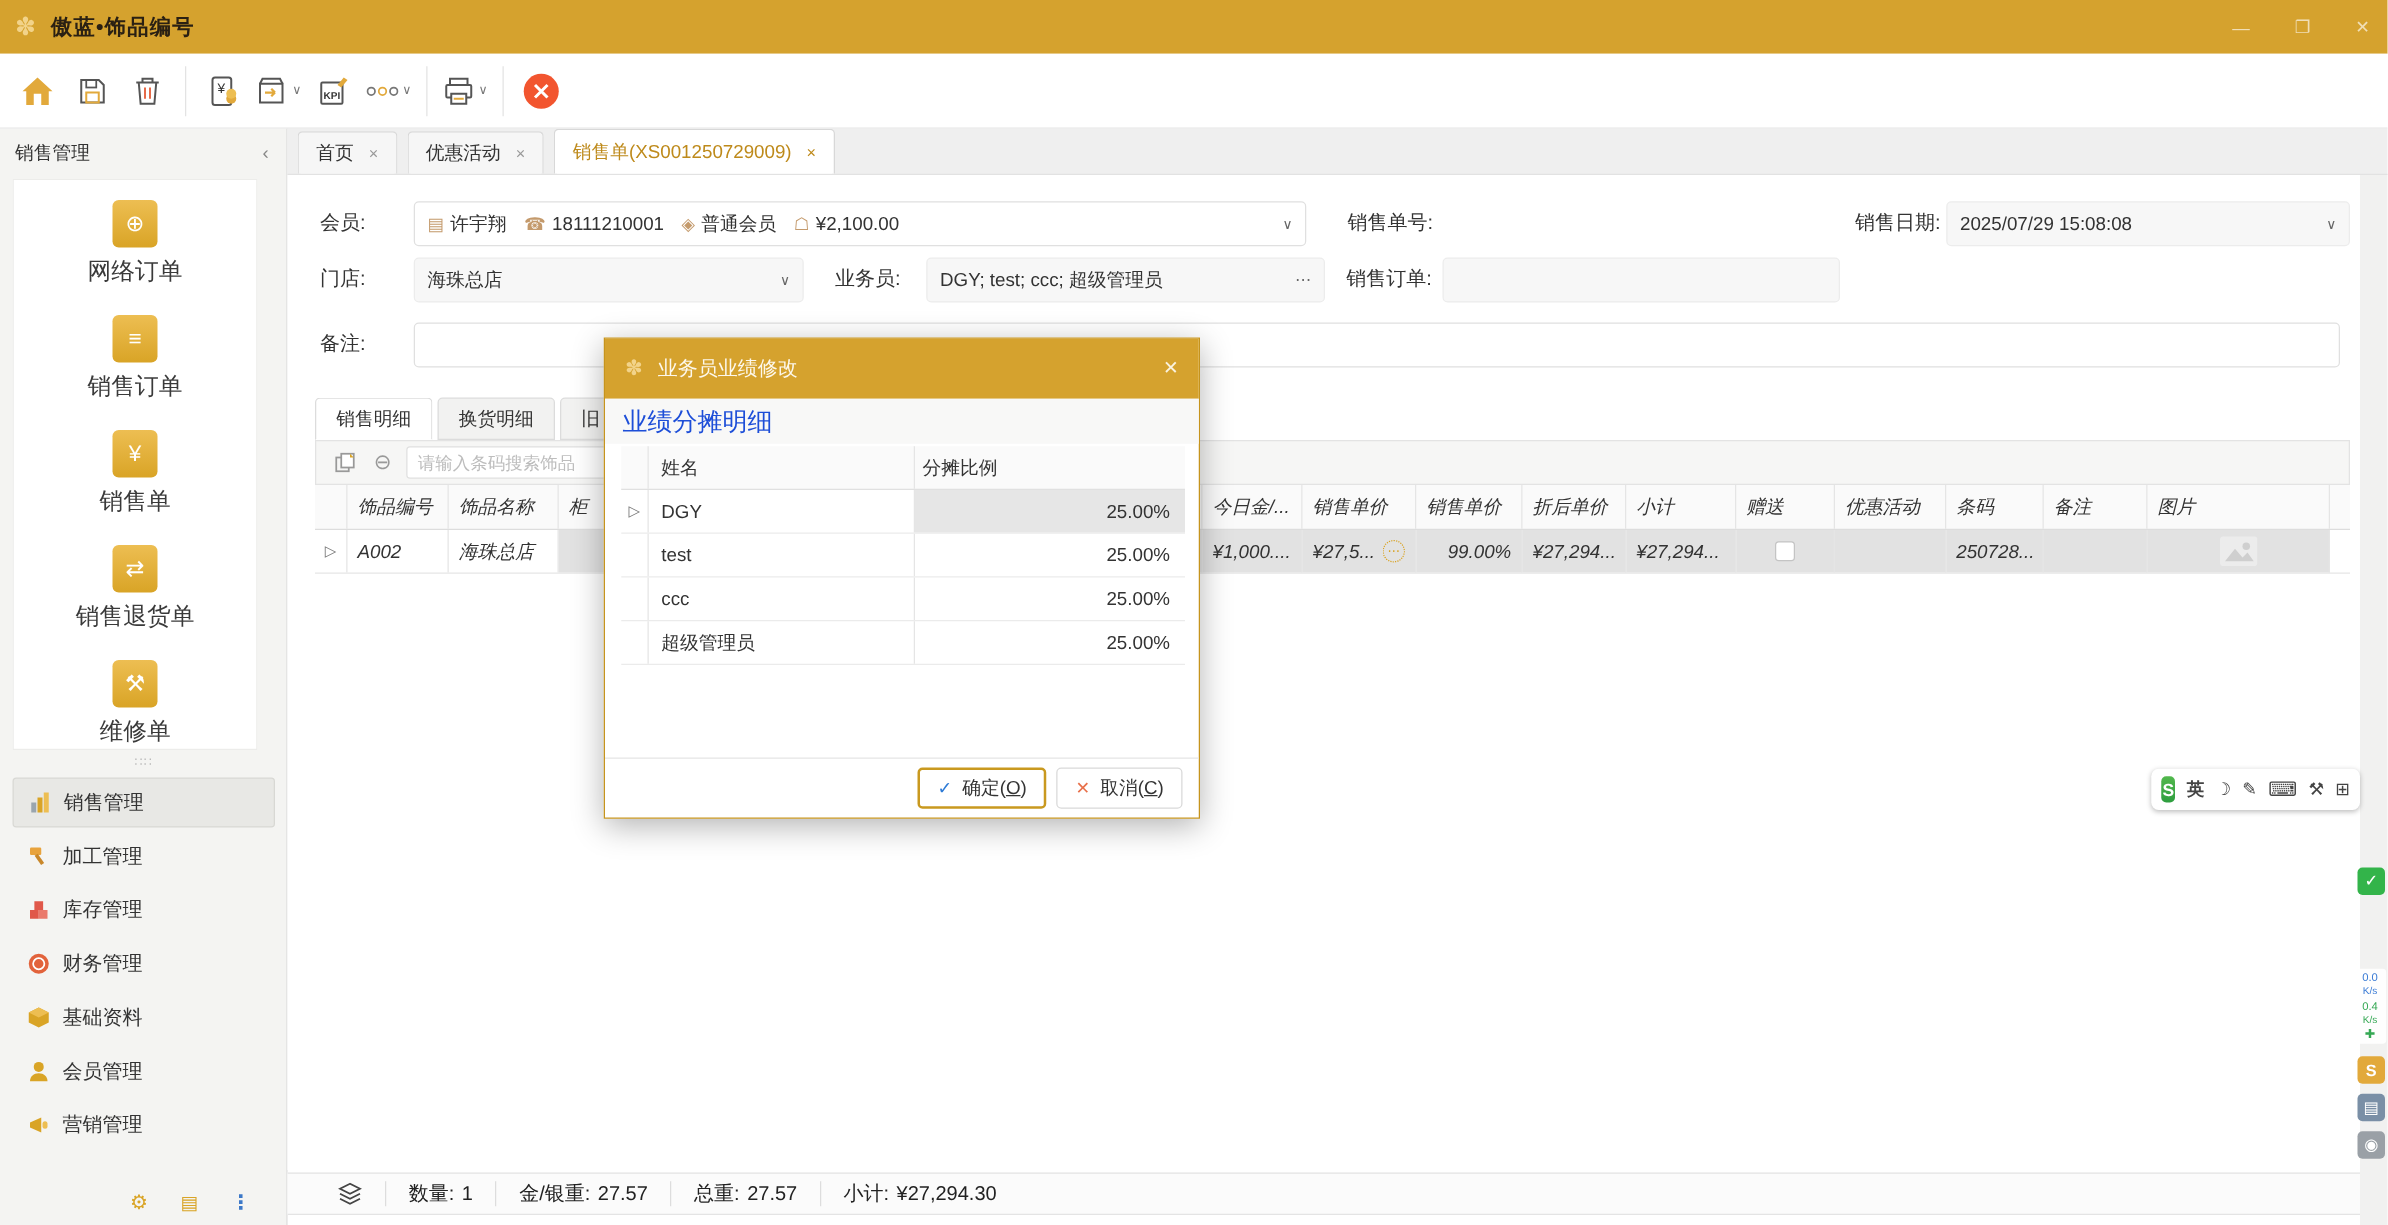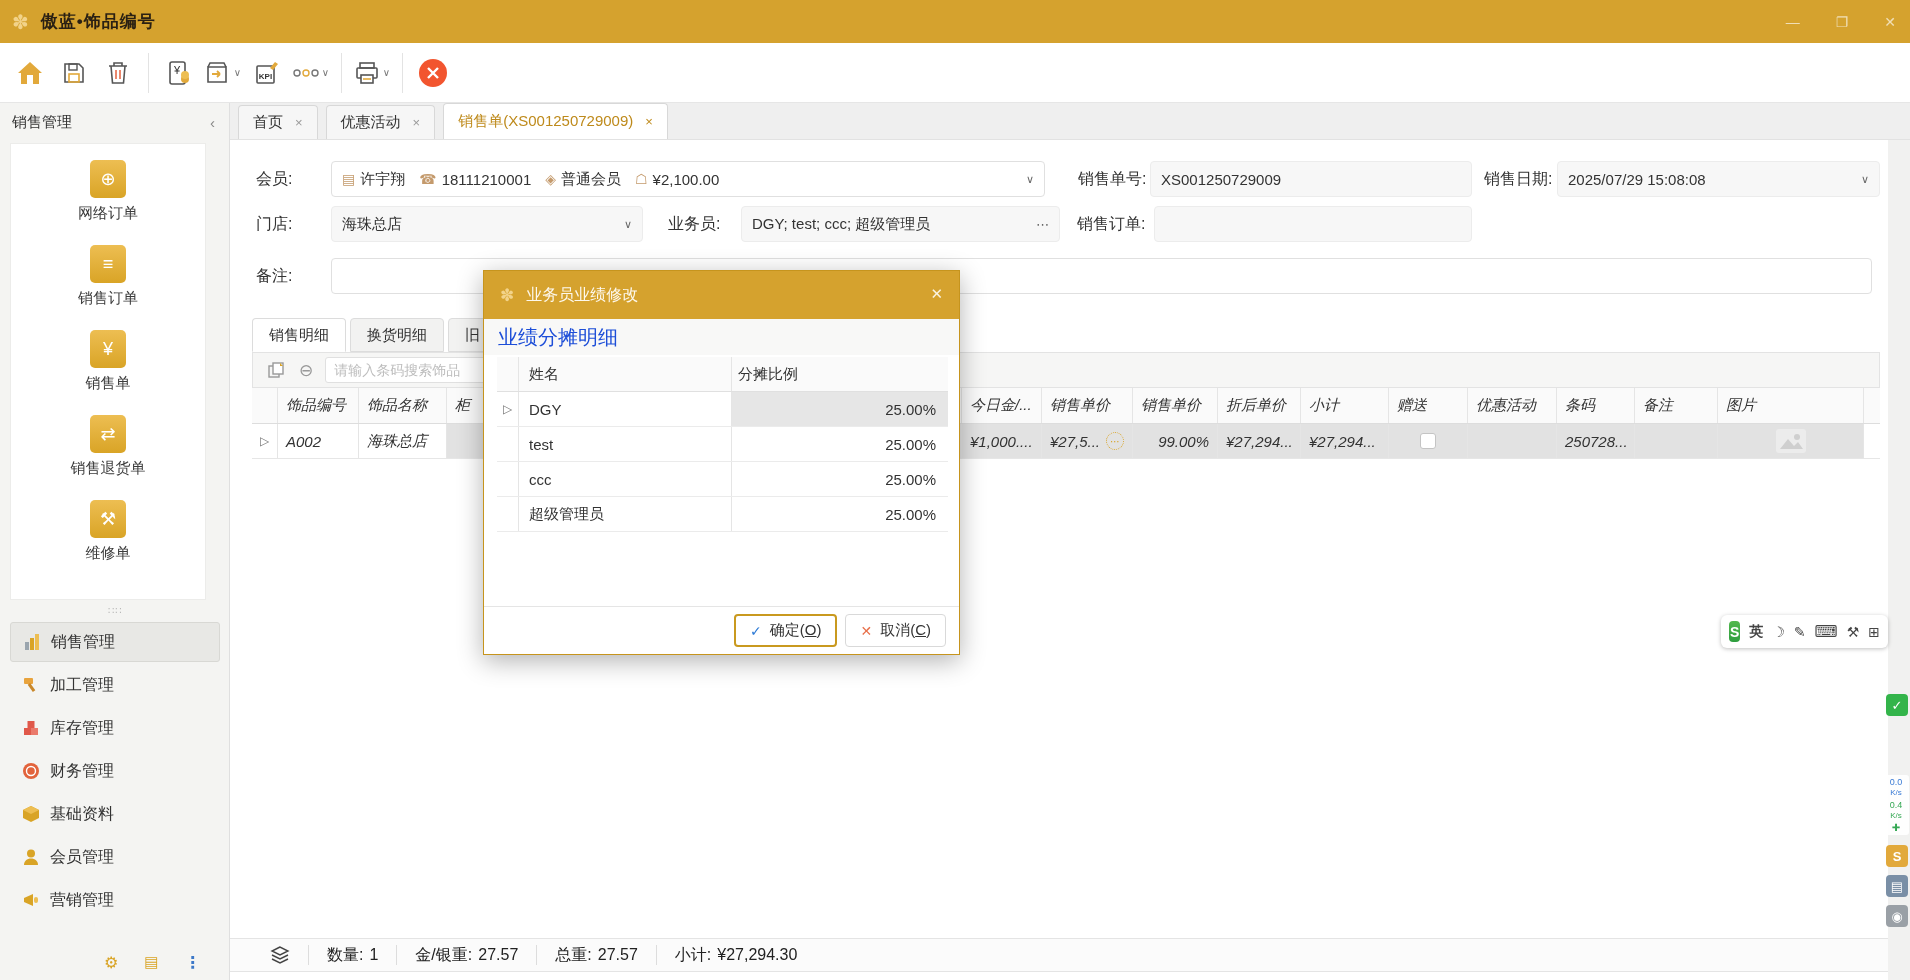--- a/index.html
+++ b/index.html
@@ -26,21 +26,21 @@
   .sidebar { position:absolute; left:0; top:103px; width:230px; height:877px; background:#F4F4F2;
     border-right:1px solid #DFDFDF; }
   .side-header { height:38px; display:flex; align-items:center; justify-content:space-between;
     padding:0 14px 0 12px; font-size:15px; color:#333; }
   .side-collapse { color:#888; font-size:15px; cursor:pointer; }
   .side-panel { position:absolute; left:10px; top:40px; width:196px; height:457px; background:#fff;
     border:1px solid #ECECEA; display:flex; flex-direction:column; align-items:center; padding-top:16px; }
   .shortcut { display:flex; flex-direction:column; align-items:center; margin-bottom:22px; cursor:pointer; }
   .sc-icon { width:36px; height:38px; border-radius:5px; background:linear-gradient(#EDBE52,#D9A426);
     color:#fff; font-size:18px; display:flex; align-items:center; justify-content:center; }
-  .sc-label { font-size:15px; color:#3A3A3A; margin-top:6px; }
+  .sc-label { font-size:19px; color:#3A3A3A; margin-top:6px; }
   .side-handle { position:absolute; left:0; top:502px; width:230px; text-align:center;
     color:#B9B9B9; font-size:10px; letter-spacing:1px; cursor:row-resize; }
   .side-nav { position:absolute; left:0; top:516px; width:230px; }
   .nav-item { height:40px; margin:3px 10px; display:flex; align-items:center; padding-left:12px;
     font-size:16px; color:#333; cursor:pointer; border-radius:3px; gap:10px; }
   .nav-item.selected { background:#E8E8E5; border:1px solid #D8D8D4; }
   .side-bottom { position:absolute; left:0; bottom:4px; width:230px; height:28px; display:flex;
     align-items:center; gap:26px; padding-left:104px; }
   .side-bottom span { cursor:pointer; }
 
@@ -353,23 +353,20 @@
     <span class="member-part">许宇翔</span>
     <span class="mi">☎</span>
     <span class="member-part">18111210001</span>
     <span class="mi">◈</span>
     <span class="member-part">普通会员</span>
     <span class="mi">☖</span>
     <span class="member-part">¥2,100.00</span>
     <span class="combo-chev">∨</span>
   </div>
   <span class="f-label" style="left:848px;top:21px;">销售单号:</span>
-  <div class="field" style="left:920px;top:21px;width:322px;">
-    <input class="plain" value="XS001250729009" style="">
-  </div>
   <span class="f-label" style="left:1254px;top:21px;">销售日期:</span>
   <div class="field" style="left:1327px;top:21px;width:323px;padding-left:10px;">
     <span>2025/07/29 15:08:08</span>
     <span class="combo-chev">∨</span>
   </div>
 
   <span class="f-label" style="left:26px;top:66px;text-align:right;">门店:</span>
   <div class="field" style="left:101px;top:66px;width:312px;padding-left:10px;">
     <span>海珠总店</span>
     <span class="combo-chev">∨</span>

